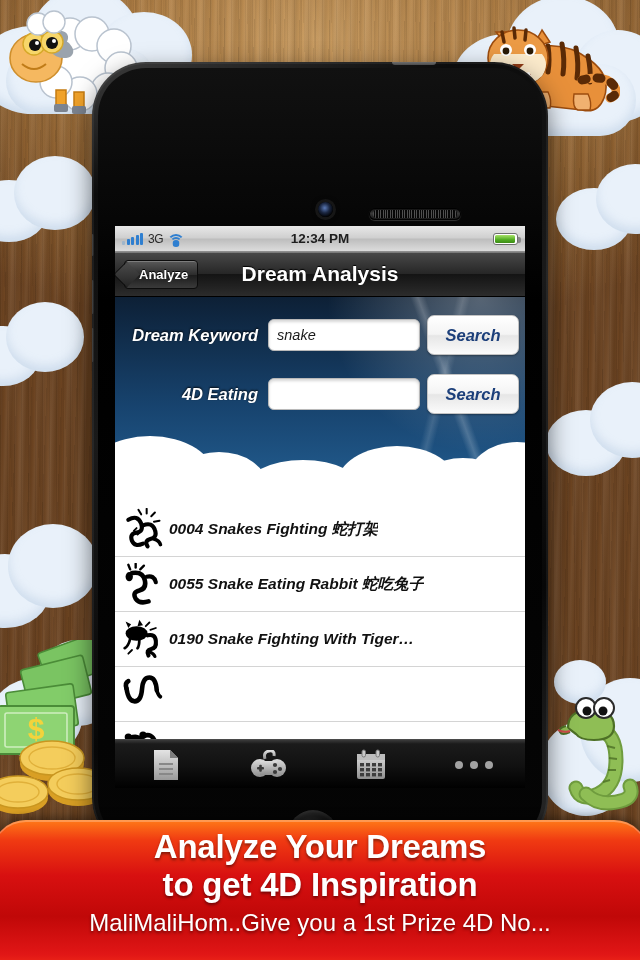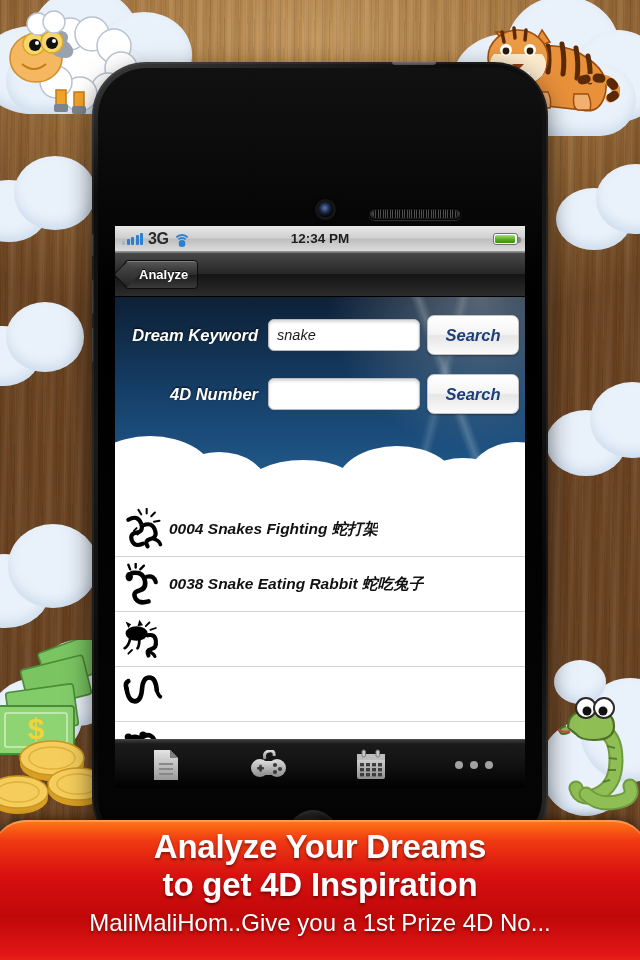--- a/index.html
+++ b/index.html
@@ -113,21 +113,21 @@
     display:flex;align-items:center;padding:0 7px;box-sizing:border-box;
     border-bottom:1px solid #8e8e8e;}
   .sb-left{display:flex;align-items:center;gap:5px;}
   .bars{display:flex;align-items:flex-end;gap:1.5px;height:12px;}
   .bars b{display:block;width:3px;background:#2f7fd0;border-radius:1px;}
   .bars b:nth-child(1){height:4px;background:#9fb6cb;}
   .bars b:nth-child(2){height:6px;}
   .bars b:nth-child(3){height:8px;}
   .bars b:nth-child(4){height:10px;}
   .bars b:nth-child(5){height:12px;}
-  .net3g{font-size:16px;font-weight:bold;color:#2a2a2a;letter-spacing:-.3px;}
+  .net3g{font-size:12px;font-weight:normal;color:#2a2a2a;letter-spacing:-.3px;}
   .wifi{position:relative;width:16px;height:12px;}
   .wifi i{position:absolute;left:50%;border:2.4px solid #2f7fd0;border-bottom-color:transparent;
     border-left-color:transparent;border-right-color:transparent;border-radius:50%;transform:translateX(-50%);}
   .wifi i:nth-child(1){width:14px;height:14px;top:1px;}
   .wifi i:nth-child(2){width:8px;height:8px;top:4px;}
   .wifi i:nth-child(3){width:3px;height:3px;top:7px;border-top-color:#2f7fd0;background:#2f7fd0;border-radius:50%;}
   #sb-time{position:absolute;left:0;right:0;text-align:center;font-size:13.5px;font-weight:bold;color:#1e1e1e;}
   .sb-right{margin-left:auto;display:flex;align-items:center;}
   .battery{position:relative;width:25px;height:12px;border:1px solid #6f6f6f;border-radius:3px;
     background:#fff;box-sizing:border-box;}
@@ -404,37 +404,38 @@
           <span class="battery">
               <b></b>
             </span>
         </div>
       </div>
 
       <div id="navbar">
         <div id="back-btn">
           <span id="back-label">Analyze</span>
         </div>
+        <div id="nav-title">Dream Analysis</div>
       </div>
 
       <div id="content">
         <div id="sky-rays"></div>
 
         <div class="form-row" id="row-keyword">
           <span class="form-label">Dream Keyword</span>
           <div class="tf">
             <span>snake</span>
           </div>
           <div class="search-btn">
             <span>Search</span>
           </div>
         </div>
 
         <div class="form-row" id="row-number">
-          <span class="form-label">4D Number</span>
+          <span class="form-label">4D Eating</span>
           <div class="tf">
             <span></span>
           </div>
           <div class="search-btn">
             <span>Search</span>
           </div>
         </div>
 
         <div id="cloudbank">
           <i></i>
@@ -472,40 +473,41 @@
                 <path d="M12 10 q12 -2 14 8 q2 9 -6 11 q-8 2 -4 9 q4 6 14 3" fill="none" stroke="#000" stroke-width="5" stroke-linecap="round"></path>
                 <path d="M28 14 q8 -2 10 6" fill="none" stroke="#000" stroke-width="4.5" stroke-linecap="round"></path>
                 <g stroke="#000" stroke-width="2.6" stroke-linecap="round">
                   <path d="M10 6 l-2 -5"></path>
                     <path d="M16 4 l0 -4"></path>
                     <path d="M21 6 l4 -4"></path>
                 </g>
                 <ellipse cx="9" cy="14" rx="4" ry="5" fill="#000"></ellipse>
               </svg>
             </div>
-            <span class="row-text">0038 Snake Eating Rabbit 蛇吃兔子</span>
+            <span class="row-text">0055 Snake Eating Rabbit 蛇吃兔子</span>
           </div>
 
           <div class="row">
             <div class="row-icon">
               <svg viewBox="0 0 48 44" width="44" height="42">
                 <ellipse cx="17" cy="16" rx="12" ry="8" fill="#000"></ellipse>
                 <path d="M8 10 l-3 -7 6 3 z" fill="#000"></path>
                 <path d="M18 8 l2 -7 4 6 z" fill="#000"></path>
                 <path d="M10 22 q-2 8 -6 10" stroke="#000" stroke-width="3" fill="none" stroke-linecap="round"></path>
                 <path d="M20 22 q0 8 -2 10" stroke="#000" stroke-width="3" fill="none" stroke-linecap="round"></path>
                 <path d="M29 18 q8 -2 9 6 q1 8 -5 9 q-6 1 -3 7" fill="none" stroke="#000" stroke-width="4.5" stroke-linecap="round"></path>
                 <path d="M31 36 q5 2 6 5" fill="none" stroke="#000" stroke-width="3.5" stroke-linecap="round"></path>
                 <g stroke="#000" stroke-width="2" stroke-linecap="round">
                   <path d="M27 8 l4 -4"></path>
                     <path d="M32 12 l6 -2"></path>
                     <path d="M12 34 l-4 4"></path>
                 </g>
               </svg>
             </div>
+            <span class="row-text">0190 Snake Fighting With Tiger…</span>
           </div>
 
           <div class="row">
             <div class="row-icon">
               <svg viewBox="0 0 48 44" width="44" height="42">
                 <path d="M6 16 q2 14 9 14 q7 0 8 -14 q1 -12 8 -12 q7 0 8 14" fill="none" stroke="#000" stroke-width="5" stroke-linecap="round"></path>
                 <path d="M39 18 q2 6 4 7" fill="none" stroke="#000" stroke-width="4" stroke-linecap="round"></path>
                 <path d="M6 16 q-2 -6 2 -8" fill="none" stroke="#000" stroke-width="5" stroke-linecap="round"></path>
               </svg>
             </div>

